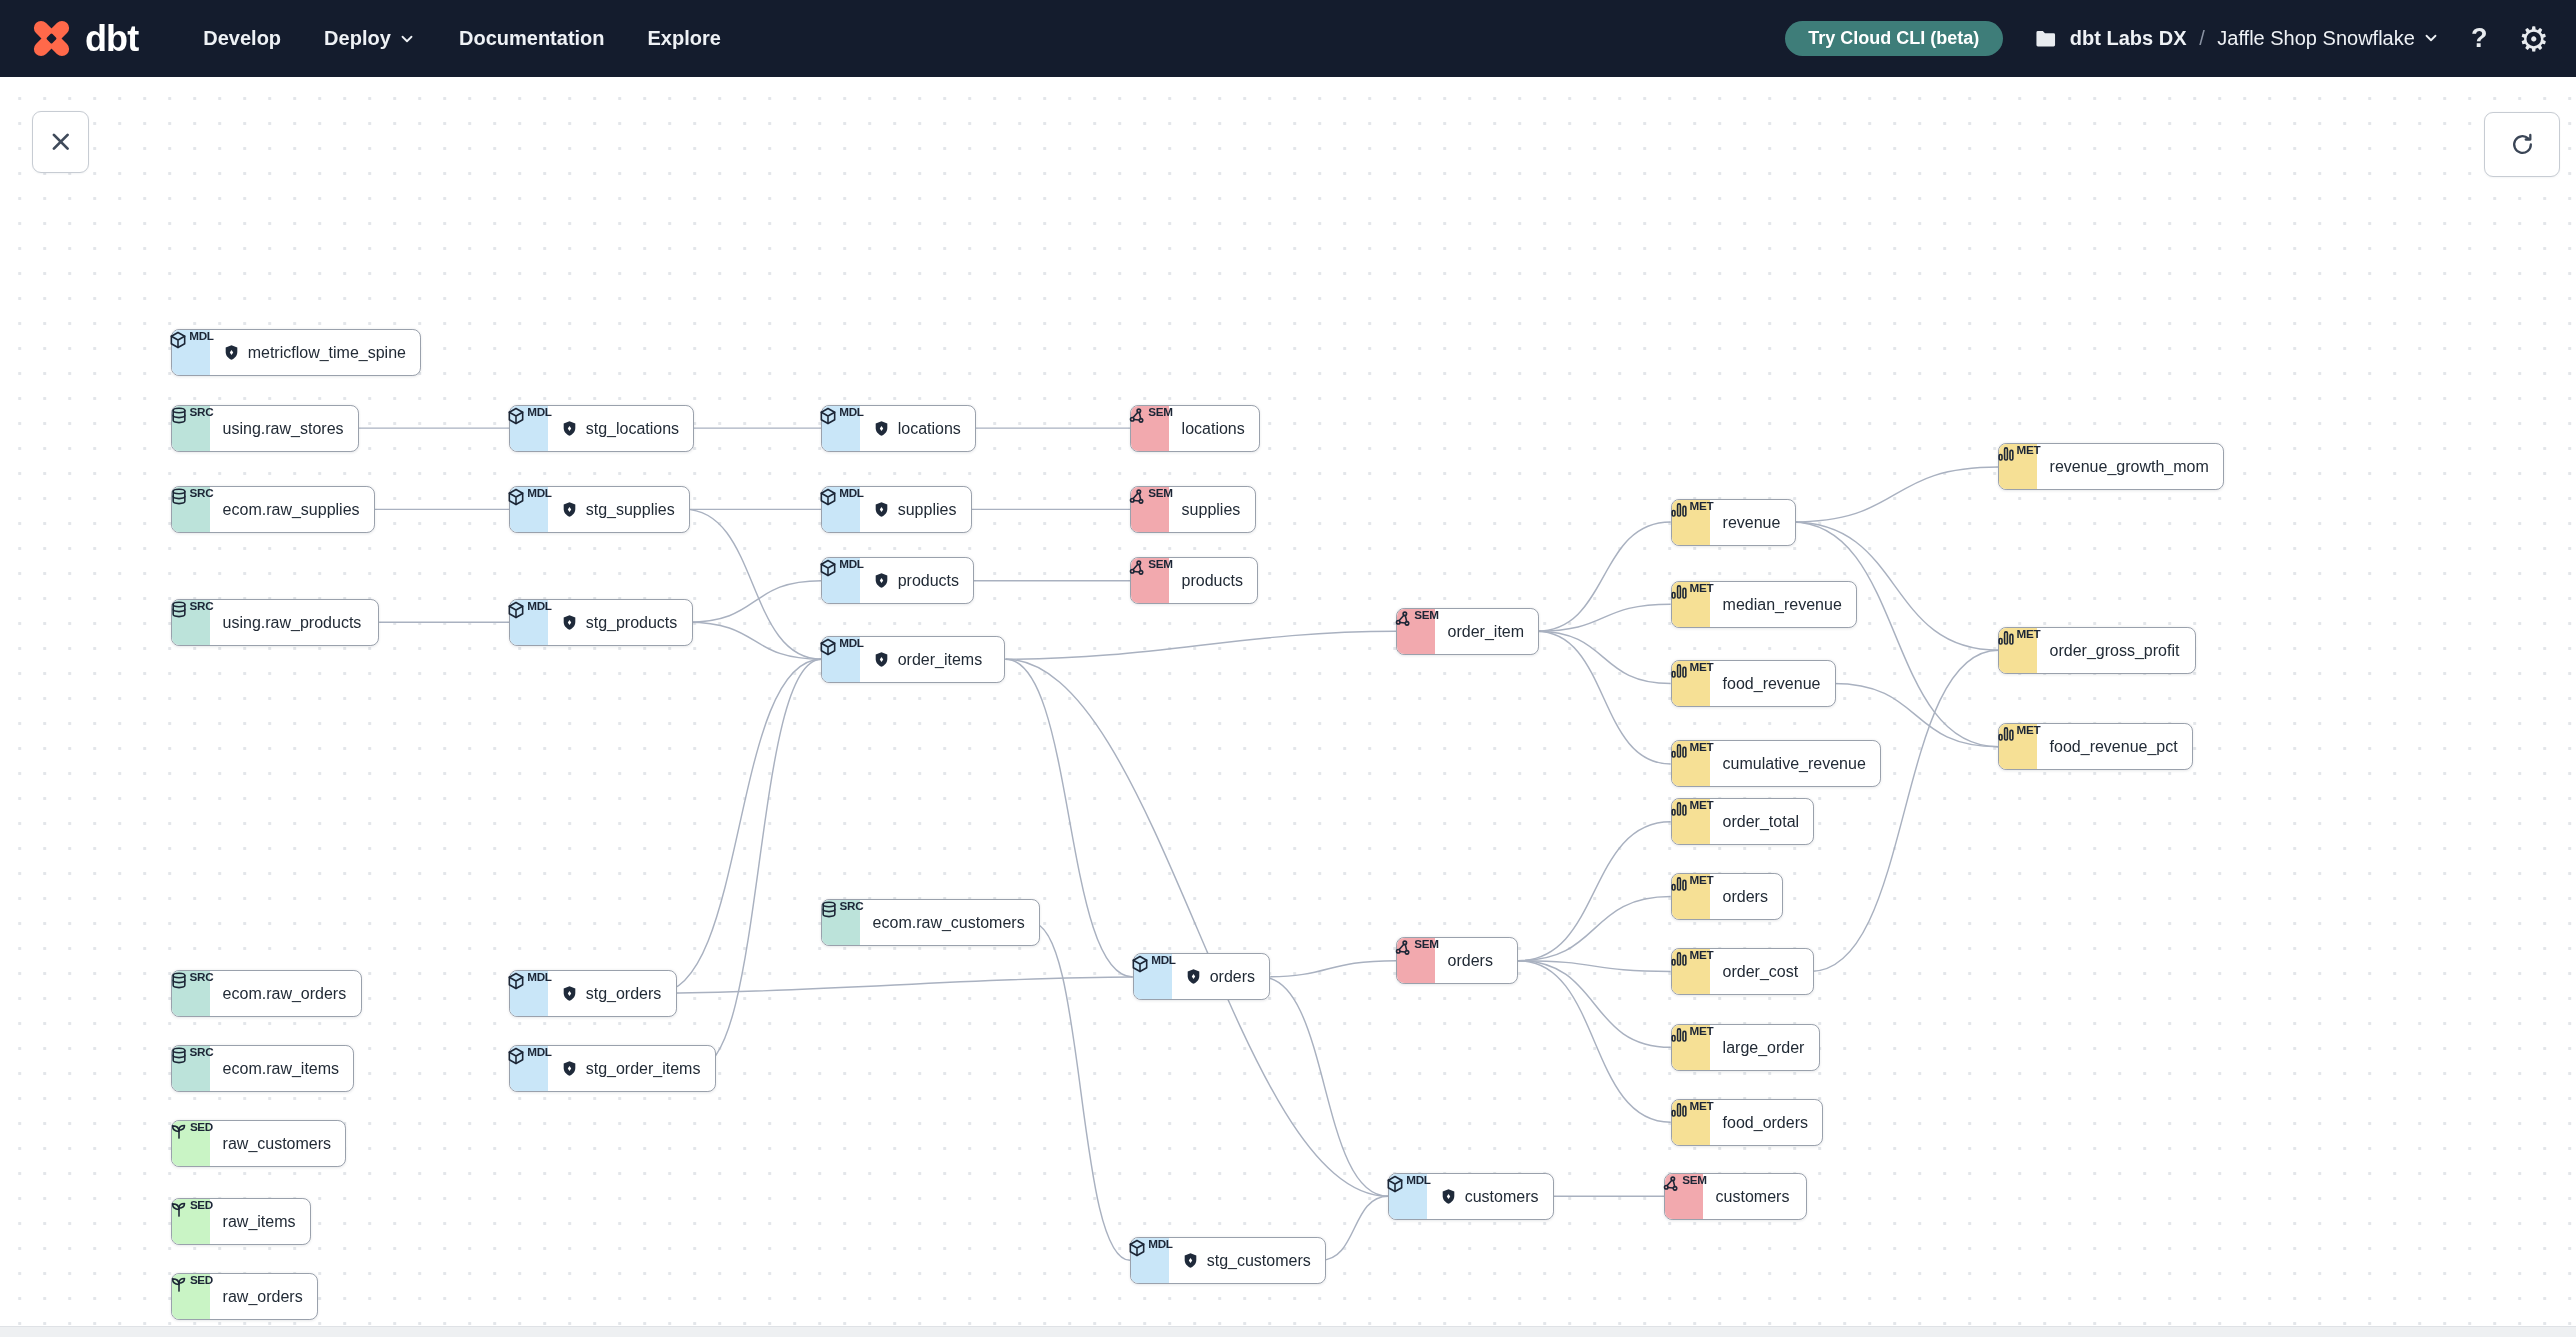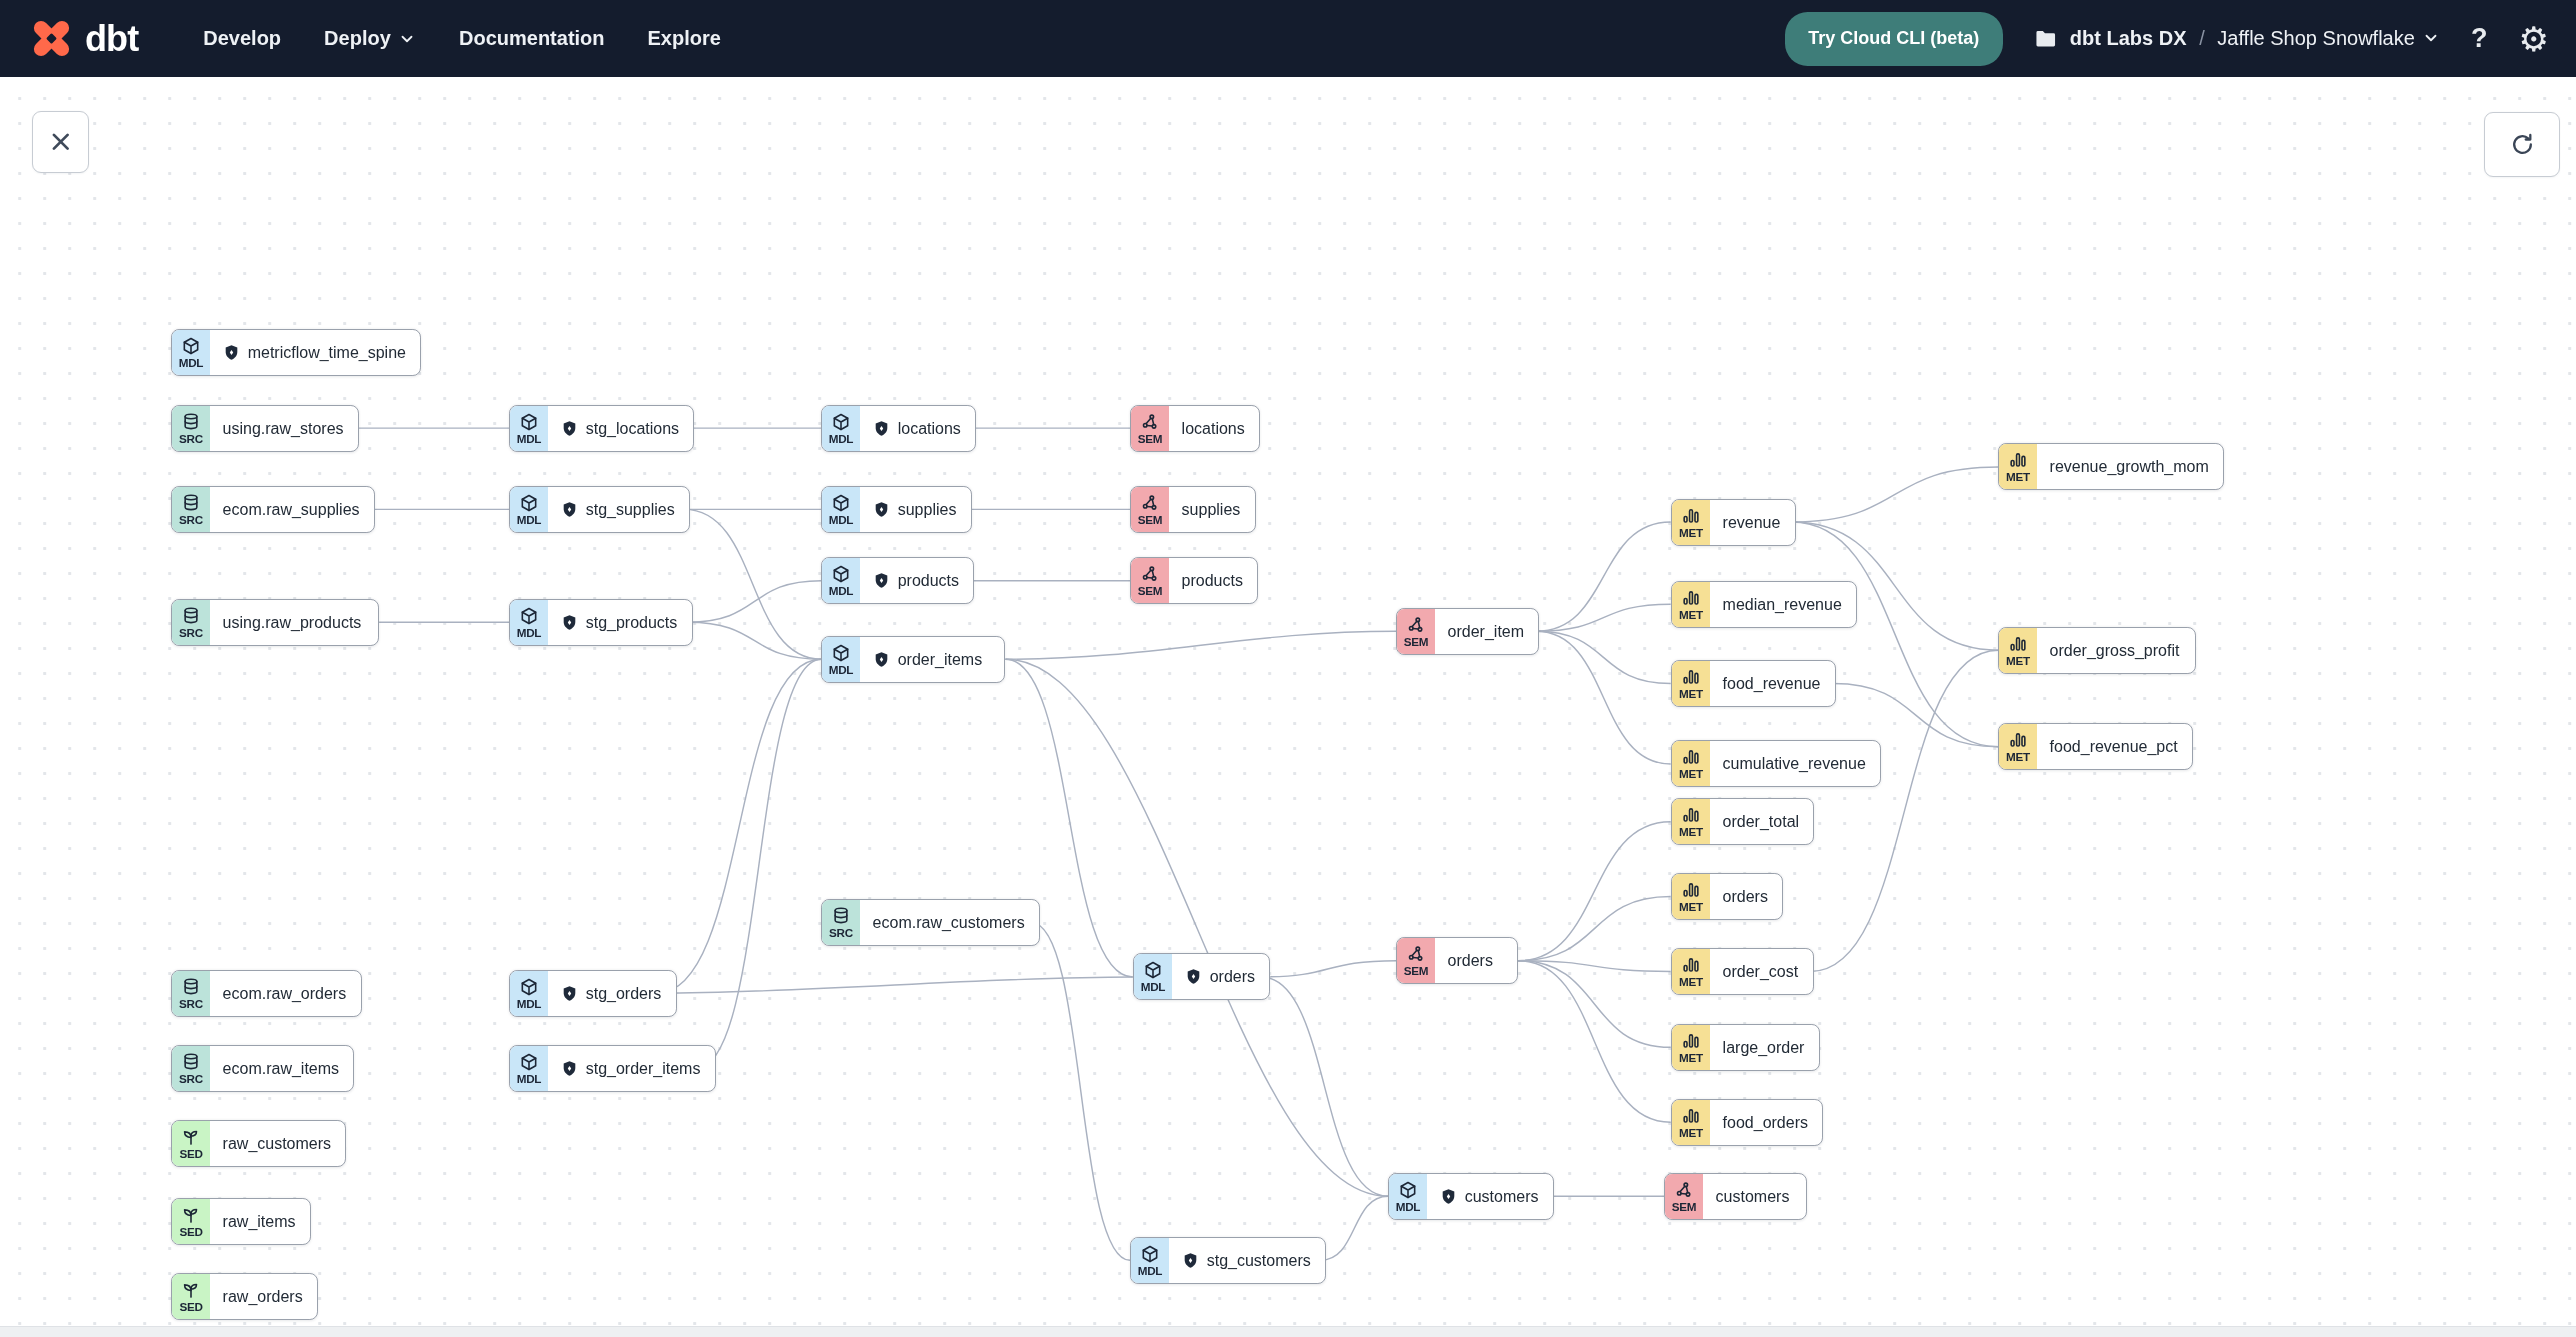--- a/index.html
+++ b/index.html
@@ -6,21 +6,21 @@
     font-family:"Liberation Sans",sans-serif;background:#fff;}
   
   .topbar{position:absolute;left:0;top:0;width:2576px;height:77px;background:var(--header-bg,#141c2d);
     display:flex;align-items:center;padding:0 27px;box-sizing:border-box;z-index:50;}
   .brand{display:flex;align-items:center;gap:9px;margin-right:65px;cursor:pointer;}
   .brand-text{color:#fff;font-size:36px;font-weight:700;letter-spacing:-0.9px;line-height:1;}
   .topnav{display:flex;align-items:center;gap:43px;}
   .topnav .nav-item{display:flex;align-items:center;gap:7.2px;color:#eef1f5;font-size:20px;font-weight:600;cursor:pointer;}
   .chev{width:18px;height:18px;stroke:#eef1f5;stroke-width:2.4;fill:none;stroke-linecap:round;stroke-linejoin:round;}
   .top-right{margin-left:auto;display:flex;align-items:center;gap:31px;}
-  .cli-btn{background:var(--teal,#3e7d79);color:#fff;border:none;border-radius:22.6px;height:54px;
+  .cli-btn{background:var(--teal,#3e7d79);color:#fff;border:none;border-radius:22.6px;height:35px;
     padding:0 23.5px;font-size:18px;font-weight:600;font-family:inherit;cursor:pointer;}
   .proj-crumb{display:flex;align-items:flex-start;gap:12.6px;color:#eef1f5;font-size:20px;}
   .proj-crumb .acct{font-weight:700;cursor:pointer;}
   .proj-crumb .sep{color:#8a93a3;}
   .proj-crumb .proj{font-weight:400;cursor:pointer;display:flex;align-items:center;gap:7.2px;}
   .glyph-btn{color:#e8ebef;font-size:27px;font-weight:700;cursor:pointer;line-height:1;}
   .gear{font-size:34px;font-weight:400;}
   
   .canvas{position:absolute;left:0;top:77px;width:2576px;height:1261px;background:#fff;
     background-image:radial-gradient(var(--dot,#e3e6ea) 1.4px,transparent 1.6px);
@@ -39,22 +39,22 @@
   .search-box input{flex:1;border:none;outline:none;font-size:19px;color:#222b36;font-family:inherit;background:transparent;}
   .search-box input::placeholder{color:#606a79;}
   .info-dot{width:28px;height:28px;border-radius:50%;background:#4e5869;color:#fff;display:flex;
     align-items:center;justify-content:center;font-size:17px;font-weight:700;font-family:"Liberation Serif",serif;
     font-style:italic;cursor:pointer;flex:0 0 auto;}
   .refresh-btn{left:2484px;top:35px;width:74px;height:63px;}
   .bottom-strip{position:absolute;left:0;bottom:0;width:2576px;height:10.8px;background:#eef0f2;border-top:0.9px solid #dfe2e6;}
   
   .node{position:absolute;height:47px;background:#fff;border:0.9px solid var(--node-border,#9aa1ac);
     border-radius:8.1px;display:flex;align-items:stretch;box-shadow:0 0.9px 2.7px rgba(20,30,50,.10);cursor:pointer;box-sizing:border-box;}
-  .node .badge{width:38px;flex:0 0 38px;border-radius:7.2px 0 0 7.2px;display:flex;flex-direction:column;
-    align-items:center;justify-content:center;gap:0.9px;color:#1c2636;}
+  .node .badge{width:38px;flex:0 0 38px;border-radius:7.2px 0 0 7.2px;display:flex;flex-direction:row;
+    align-items:flex-start;justify-content:center;gap:0.9px;color:#1c2636;}
   .node .badge svg{width:20px;height:20px;display:block;}
   .node .badge .blab{font-size:11.7px;font-weight:600;letter-spacing:-0.3px;line-height:1;}
   .node .body{display:flex;align-items:center;gap:8.1px;padding:0 14.4px 0 12.6px;white-space:nowrap;}
   .node .body .nlab{font-size:16px;font-weight:500;color:#222b36;}
   .node .shield svg{width:17px;height:17px;display:block;}
 </style>
 </head>
 <body>
 
 <header class="topbar">

